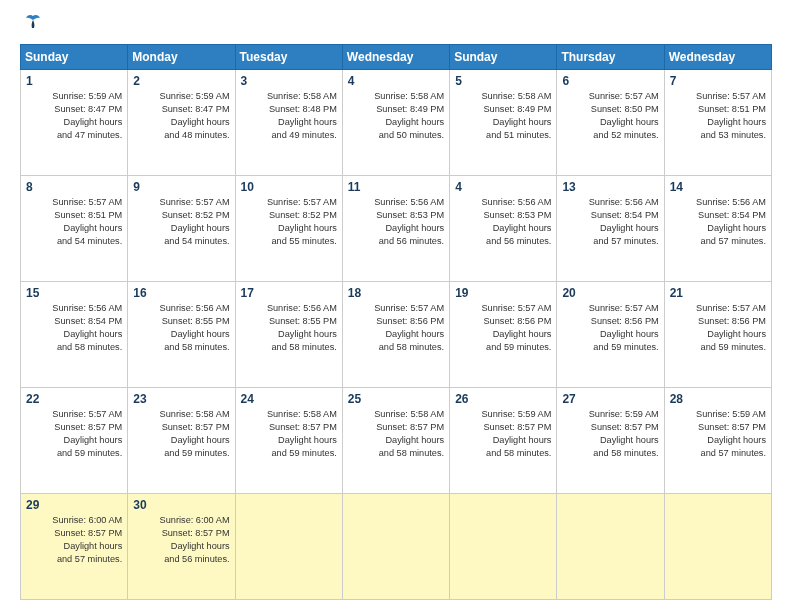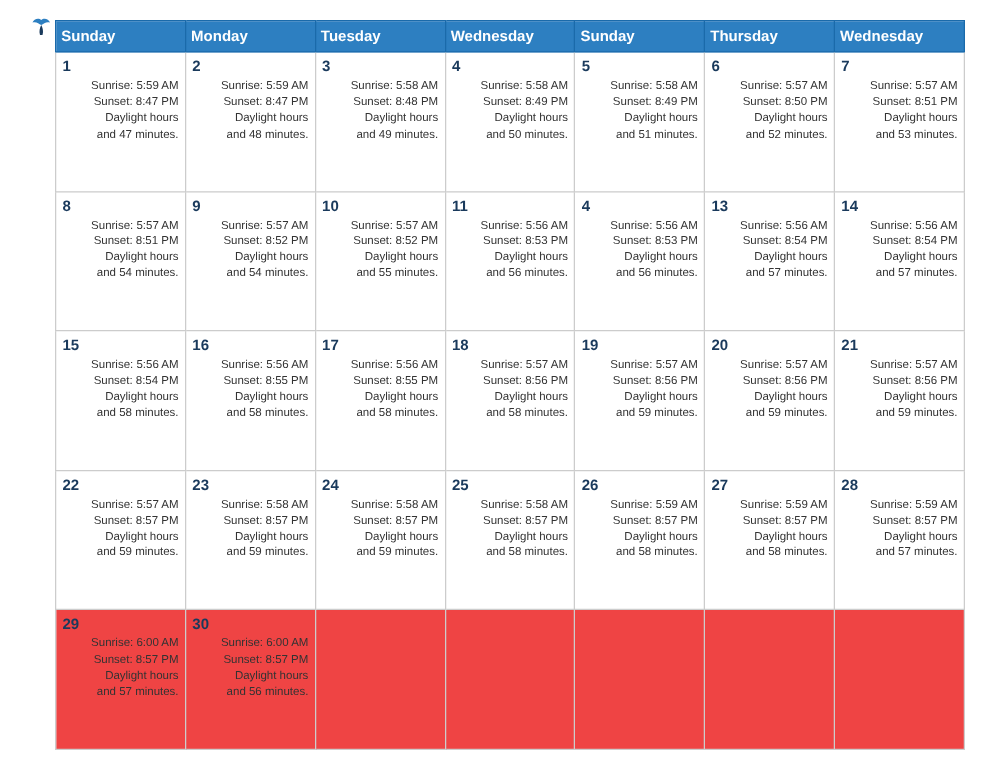--- a/index.html
+++ b/index.html
@@ -8,21 +8,21 @@
       background: #fff;
       width: 792px;
       height: 612px;
       overflow: hidden;
     }
     .page {
       width: 792px;
       height: 612px;
       padding: 16px 20px 12px 20px;
       display: flex;
-      flex-direction: row;
+      flex-direction: column;
     }
     .header {
       display: flex;
       justify-content: space-between;
       align-items: flex-start;
       margin-bottom: 10px;
     }
     .logo {
       display: flex;
       flex-direction: column;
@@ -68,21 +68,21 @@
     .calendar td {
       border: 1px solid #ccc;
       vertical-align: top;
       padding: 4px 5px;
       font-size: 9.5px;
       color: #222;
       background: #fff;
       height: 88px;
     }
     .calendar tr:last-child td {
-      background: #ef4444;
+      background: #fef9c3;
     }
     .day-num {
       font-size: 12px;
       font-weight: bold;
       color: #1a3a5c;
       display: block;
       margin-bottom: 2px;
     }
     .day-info {
       line-height: 1.4;

